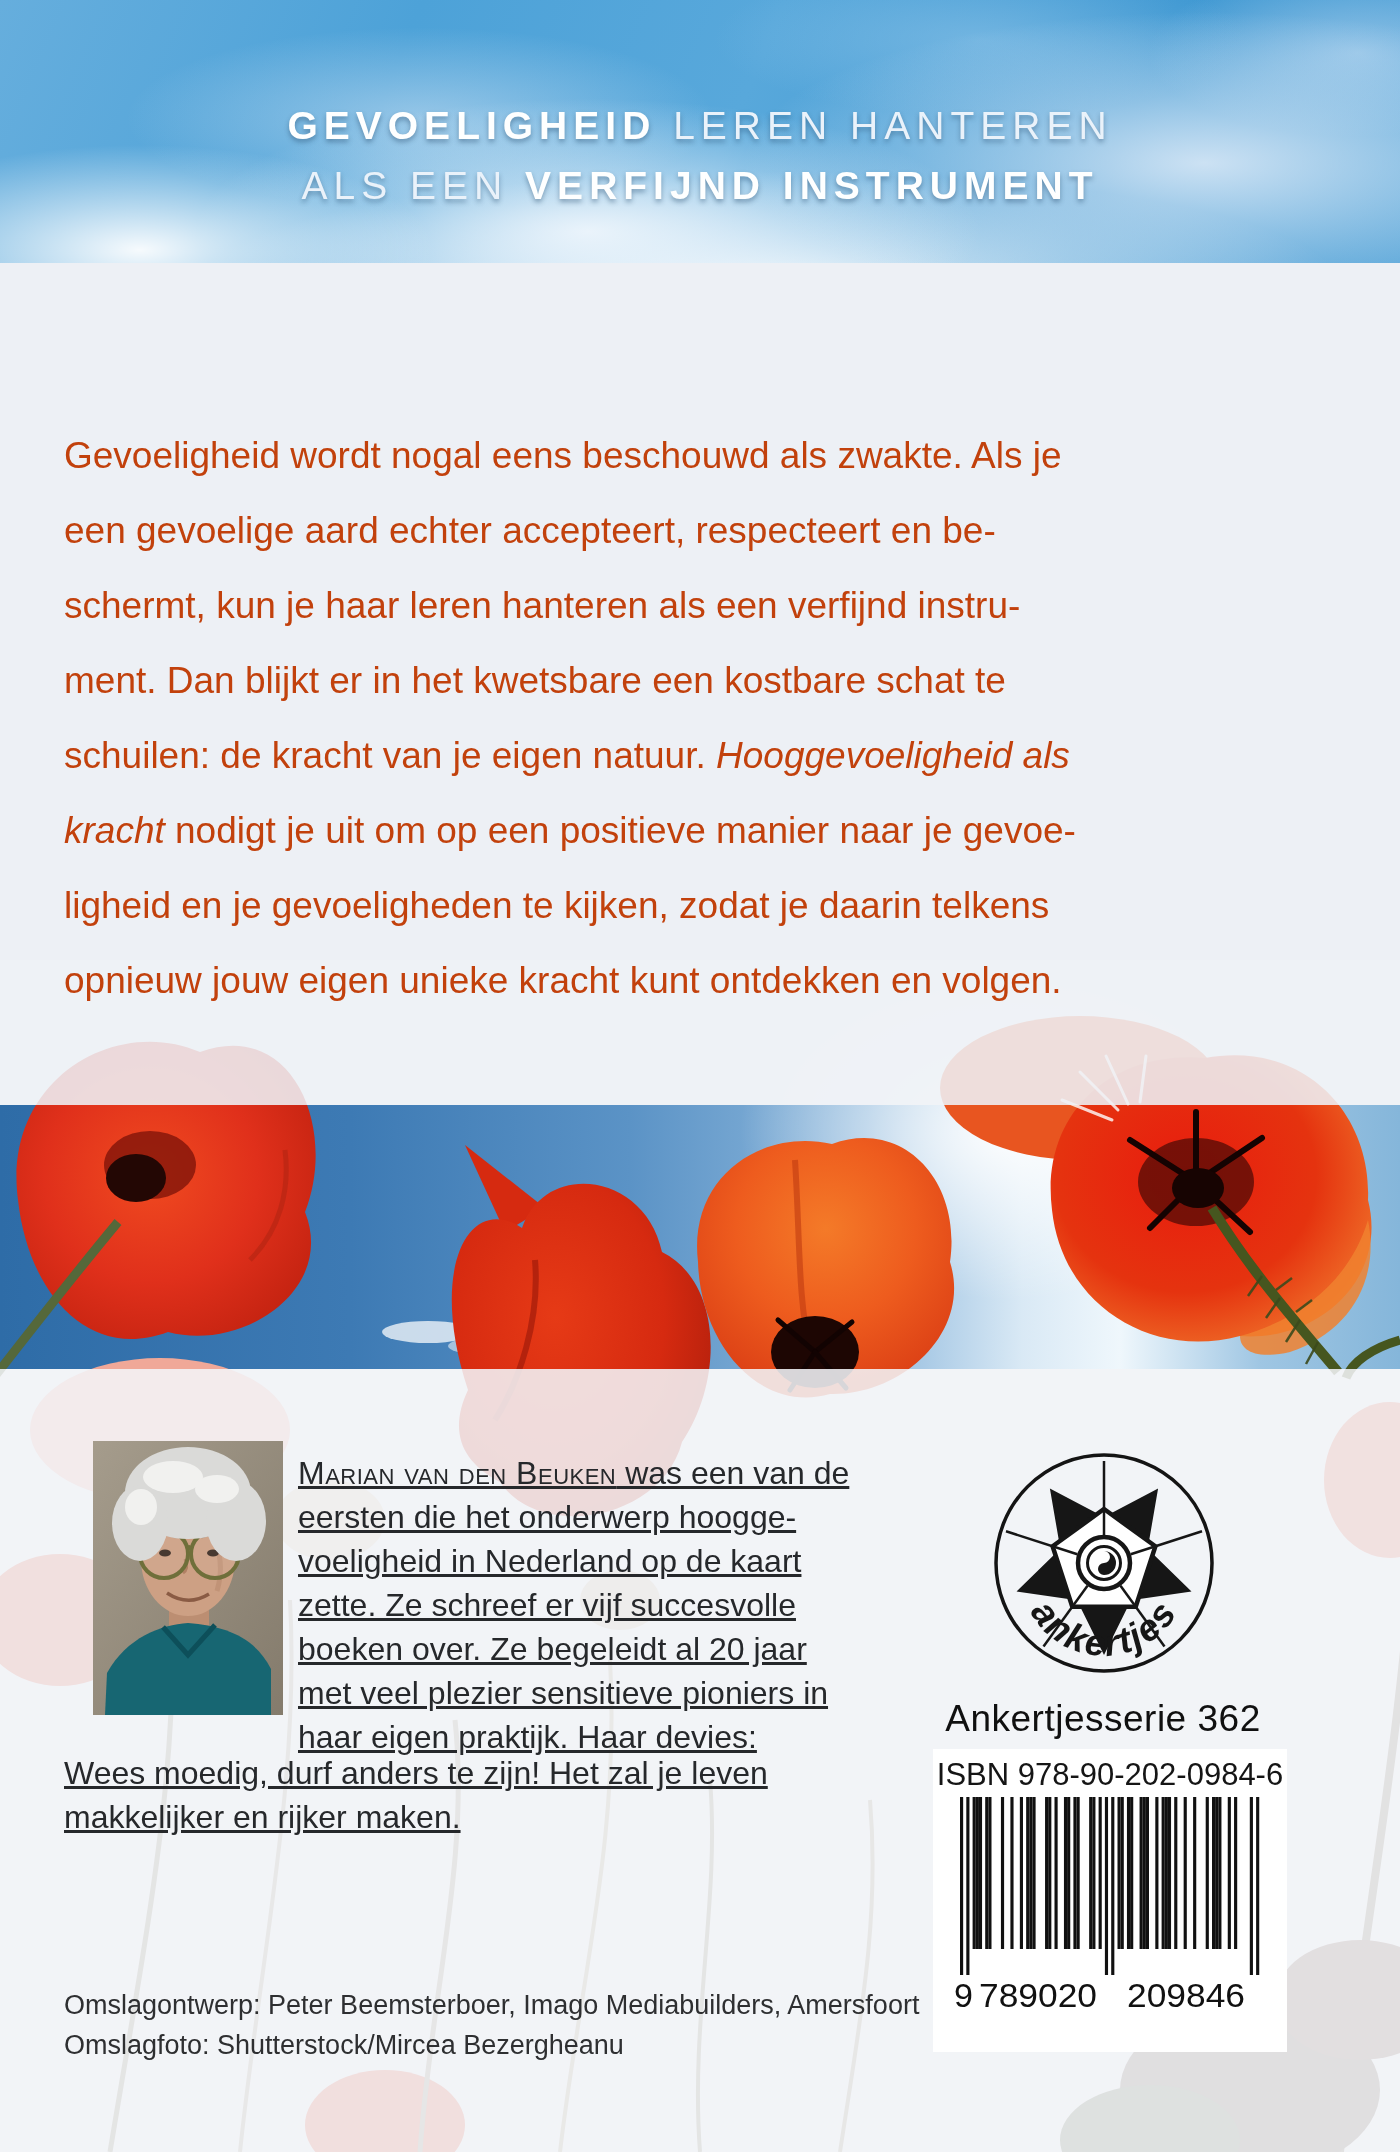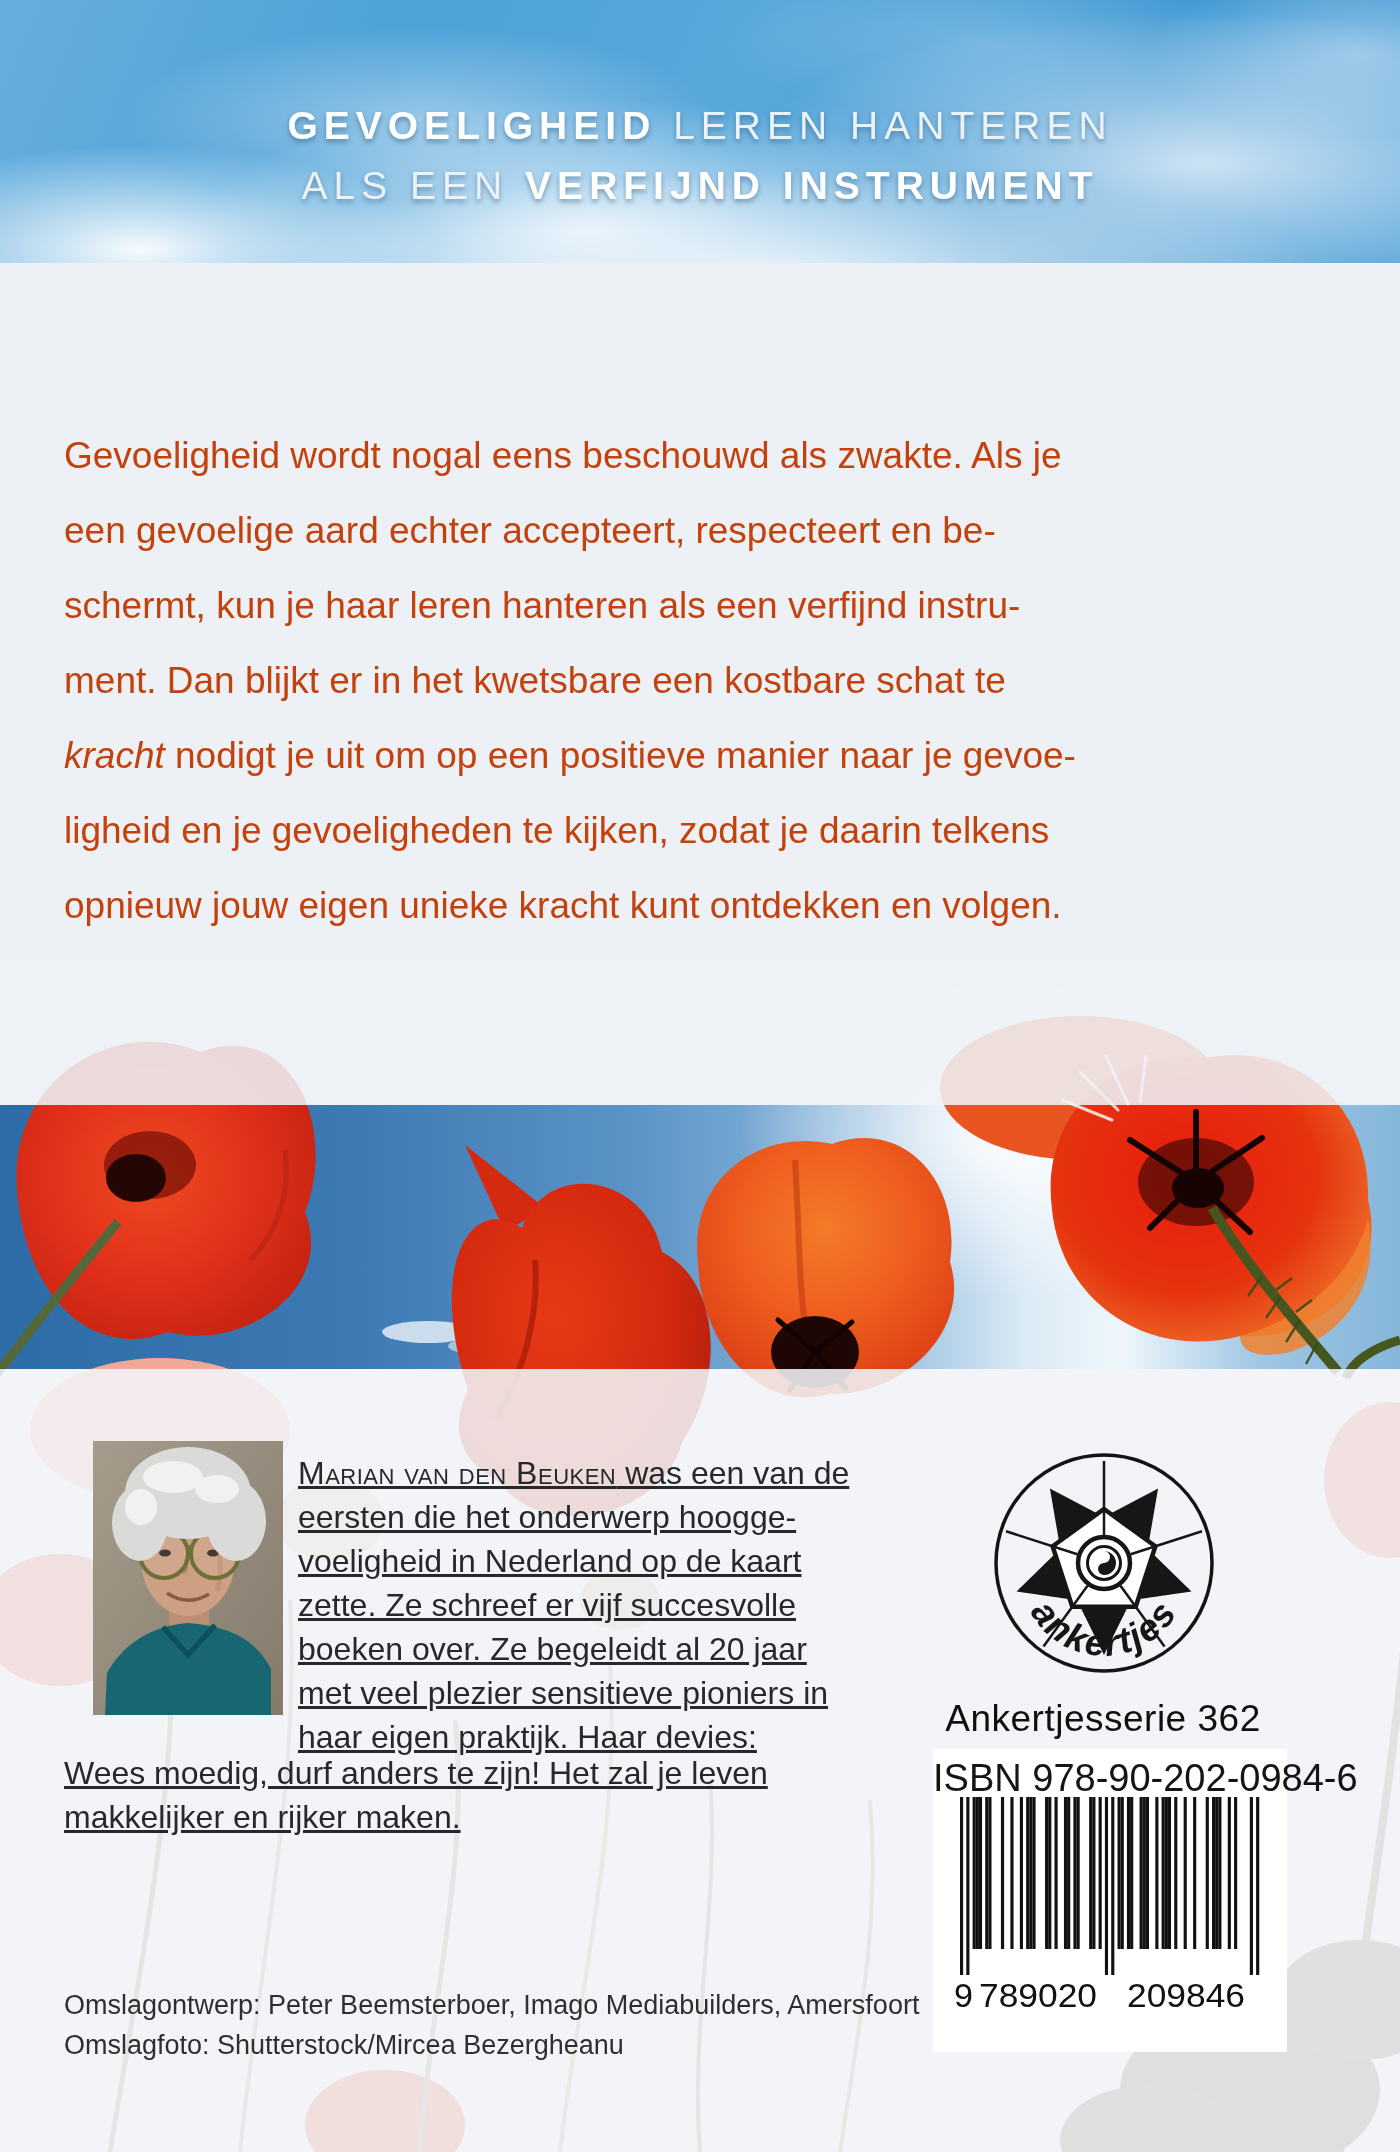--- a/index.html
+++ b/index.html
@@ -45,21 +45,21 @@
   .bio-line .sc{font-variant:small-caps;letter-spacing:.5px;}
   
   .logo{position:absolute;left:989px;top:1448px;width:230px;height:232px;z-index:4;}
   .series{
     position:absolute;left:903px;top:1698px;width:400px;text-align:center;z-index:5;
     font-size:37px;font-weight:normal;color:#101010;letter-spacing:.5px;white-space:nowrap;
   }
   .isbn-panel{position:absolute;left:933px;top:1749px;width:354px;height:303px;background:#fff;z-index:4;}
   .isbn-text{
     position:absolute;left:0;top:8px;width:100%;text-align:center;
-    font-size:38px;color:#151515;letter-spacing:0;white-space:nowrap;
+    font-size:31px;color:#151515;letter-spacing:0;white-space:nowrap;
   }
   .barcode{position:absolute;left:17px;top:48px;}
   
   .credits{position:absolute;left:64px;top:1986px;z-index:4;}
   .credit-line{height:40px;line-height:38px;font-size:27px;color:#2e2f31;white-space:nowrap;}
 </style>
 </head>
 <body>
 
 <div class="page">
@@ -68,20 +68,21 @@
   <div class="headline">
     <div class="hl-line"><span class="b">GEVOELIGHEID</span><span> </span><span class="r">LEREN HANTEREN</span></div>
     <div class="hl-line"><span class="r">ALS EEN</span><span> </span><span class="b">VERFIJND INSTRUMENT</span></div>
   </div>
 
   <div class="blurb" id="blurb">
       <div class="b-line">Gevoeligheid wordt nogal eens beschouwd als zwakte. Als je</div>
       <div class="b-line">een gevoelige aard echter accepteert, respecteert en be-</div>
       <div class="b-line">schermt, kun je haar leren hanteren als een verfijnd instru-</div>
       <div class="b-line">ment. Dan blijkt er in het kwetsbare een kostbare schat te</div>
+      <div class="b-line">schuilen: de kracht van je eigen natuur. <i>Hooggevoeligheid als</i></div>
       <div class="b-line"><i>kracht</i> nodigt je uit om op een positieve manier naar je gevoe-</div>
       <div class="b-line">ligheid en je gevoeligheden te kijken, zodat je daarin telkens</div>
       <div class="b-line">opnieuw jouw eigen unieke kracht kunt ontdekken en volgen.</div>
     </div>
 
   <svg class="photo-svg" width="1400" height="1192" viewBox="0 0 1400 1192">
     <defs>
       <linearGradient id="bandSky" x1="0" y1="0" x2="1" y2="0">
         <stop offset="0" stop-color="#2e6ca7"></stop>
         <stop offset="0.25" stop-color="#3d7ab4"></stop>

